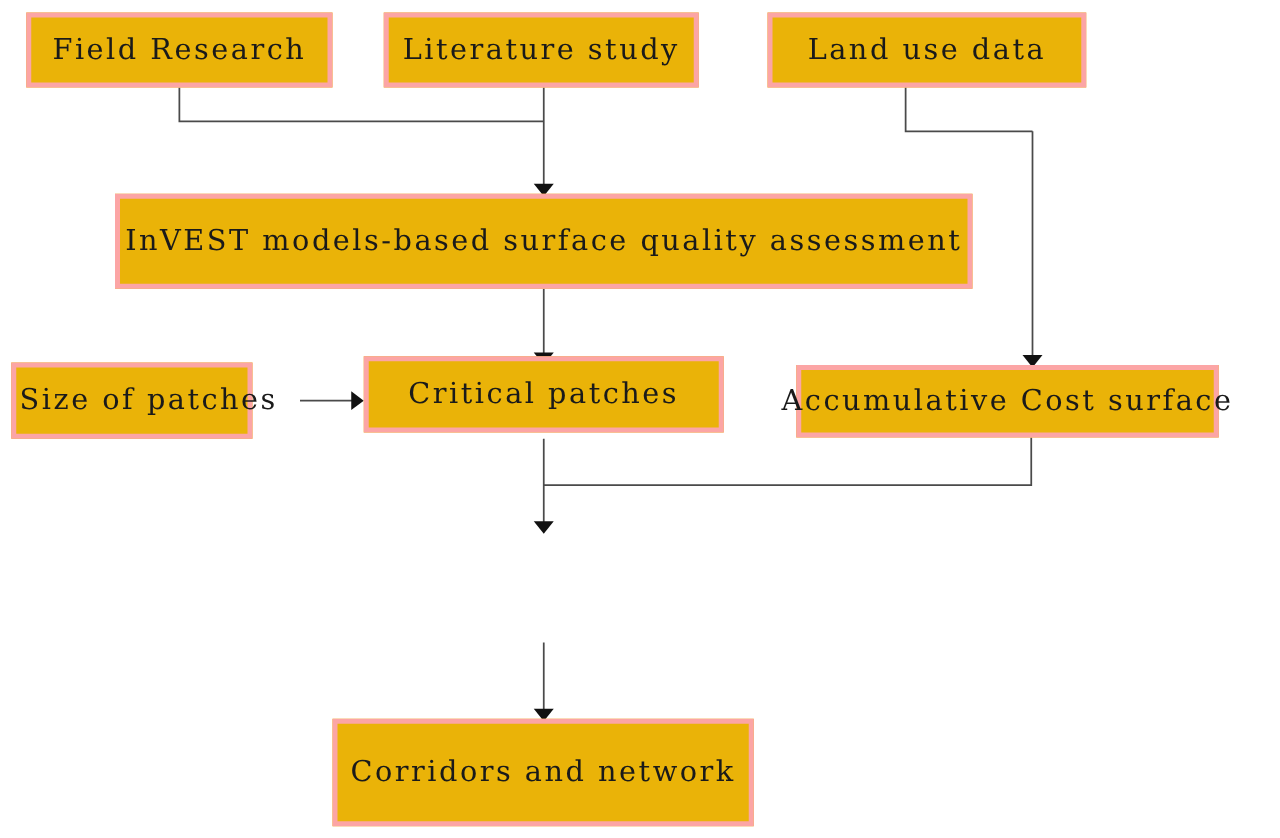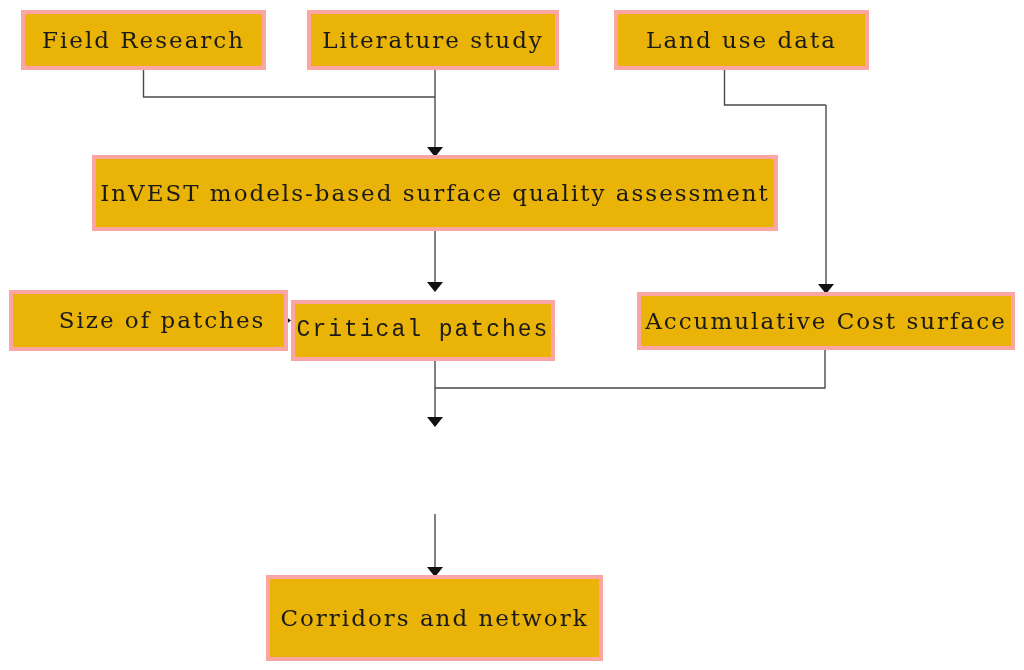--- a/index.html
+++ b/index.html
@@ -31,23 +31,23 @@
   .node .node-label {
     font-size: 23px;
     line-height: 1;
     letter-spacing: 2.0px;
   }
   
   #node-field-research    { left: 21px;  top: 10px;  width: 245px; height: 60px; }
   #node-literature-study  { left: 307px; top: 10px;  width: 252px; height: 60px; justify-content: center; }
   #node-land-use-data     { left: 596px; top: 10px;  width: 255px; height: 60px; margin-left: 18px; }
   #node-invest-assessment { left: 92px;  top: 155px; width: 686px; height: 76px; }
-  #node-size-of-patches   { left: 9px;   top: 290px; width: 279px; height: 61px; padding-left: 27px; }
-  #node-critical-patches  { left: 291px; top: 300px; width: 264px; height: 61px; font-family: Liberation Mono, monospace; }
-  #node-accumulative-cost { left: 637px; top: 292px; width: 378px; height: 58px; }
+  #node-size-of-patches   { left: 9px;   top: 290px; width: 193px; height: 61px; padding-left: 27px; }
+  #node-critical-patches  { left: 291px; top: 285px; width: 288px; height: 61px; }
+  #node-accumulative-cost { left: 637px; top: 292px; width: 338px; height: 58px; }
   #node-least-cost        { left: 134px; top: 425px; width: 599px; height: 89px; }
   #node-corridors-network { left: 266px; top: 575px; width: 337px; height: 86px; text-align: center; }
 
   #connectors {
     position: absolute;
     left: 0;
     top: 0;
     width: 1024px;
     height: 670px;
     pointer-events: none;

